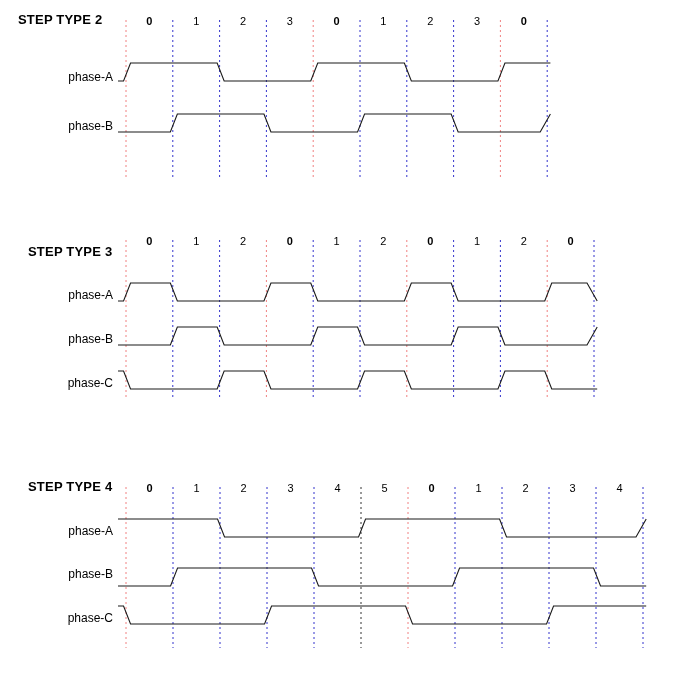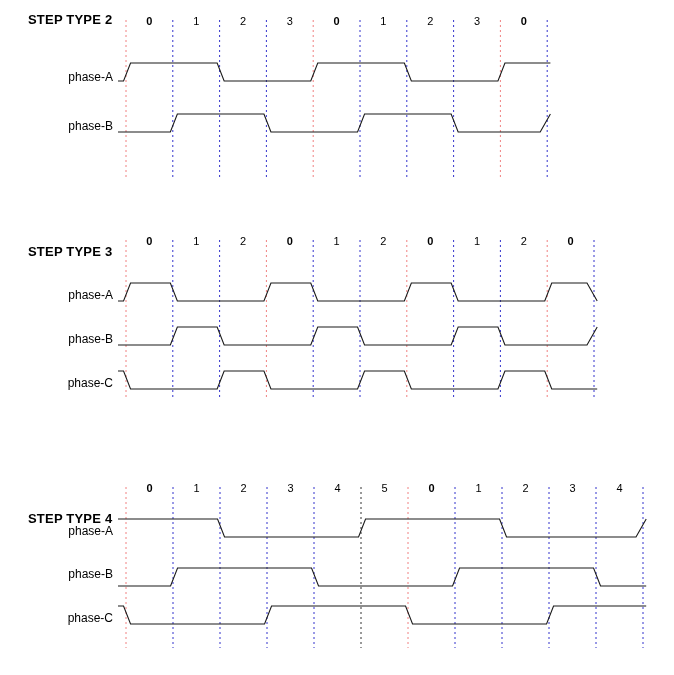--- a/index.html
+++ b/index.html
@@ -24,21 +24,21 @@
   .step-num.zero{font-weight:bold;}
   svg{position:absolute;left:0;top:0;overflow:visible;}
   .wave{fill:none;stroke:#1a1a1a;stroke-width:1.1;
         stroke-linejoin:miter;stroke-linecap:butt;}
 </style>
 </head>
 <body>
 
 <div id="root">
     <div class="diagram">
-      <div class="title" style="left: 28px; top: 12px;">STEP TYPE 2</div>
+      <div class="title" style="left: 18px; top: 12px;">STEP TYPE 2</div>
       <div class="step-num zero" style="left: 129.4px; width: 40px; top: 15px;">0</div>
       <div class="step-num" style="left: 176.2px; width: 40px; top: 15px;">1</div>
       <div class="step-num" style="left: 223px; width: 40px; top: 15px;">2</div>
       <div class="step-num" style="left: 269.8px; width: 40px; top: 15px;">3</div>
       <div class="step-num zero" style="left: 316.6px; width: 40px; top: 15px;">0</div>
       <div class="step-num" style="left: 363.4px; width: 40px; top: 15px;">1</div>
       <div class="step-num" style="left: 410.2px; width: 40px; top: 15px;">2</div>
       <div class="step-num" style="left: 457px; width: 40px; top: 15px;">3</div>
       <div class="step-num zero" style="left: 503.8px; width: 40px; top: 15px;">0</div>
       <div class="phase-label" style="left: -7px; width: 120px; top: 70px;">phase-A</div>
@@ -88,21 +88,21 @@
           <line x1="500.4" x2="500.4" y1="240" y2="400" stroke="#3333cc" stroke-width="1" stroke-dasharray="2,3"></line>
           <line x1="547.2" x2="547.2" y1="240" y2="400" stroke="#f08080" stroke-width="1" stroke-dasharray="2,3"></line>
           <line x1="594" x2="594" y1="240" y2="400" stroke="#3333cc" stroke-width="1" stroke-dasharray="2,3"></line>
         </g>
         <polyline class="wave" points="118.00,301.00 123.55,301.00 130.55,283.00 170.35,283.00 177.35,301.00 219.60,301.00 263.95,301.00 270.95,283.00 310.75,283.00 317.75,301.00 360.00,301.00 404.35,301.00 411.35,283.00 451.15,283.00 458.15,301.00 500.40,301.00 544.75,301.00 551.75,283.00 587.00,283.00 597.20,301.00"></polyline>
         <polyline class="wave" points="118.00,345.00 126.00,345.00 170.35,345.00 177.35,327.00 217.15,327.00 224.15,345.00 266.40,345.00 310.75,345.00 317.75,327.00 357.55,327.00 364.55,345.00 406.80,345.00 451.15,345.00 458.15,327.00 497.95,327.00 504.95,345.00 547.20,345.00 587.00,345.00 597.20,327.00"></polyline>
         <polyline class="wave" points="118.00,371.00 123.55,371.00 130.55,389.00 172.80,389.00 217.15,389.00 224.15,371.00 263.95,371.00 270.95,389.00 313.20,389.00 357.55,389.00 364.55,371.00 404.35,371.00 411.35,389.00 453.60,389.00 497.95,389.00 504.95,371.00 544.75,371.00 551.75,389.00 597.20,389.00"></polyline>
       </svg>
     </div>
     <div class="diagram">
-      <div class="title" style="left: 28px; top: 479px; margin-top: 32px;">STEP TYPE 4</div>
+      <div class="title" style="left: 28px; top: 479px;">STEP TYPE 4</div>
       <div class="step-num zero" style="left: 129.5px; width: 40px; top: 482px;">0</div>
       <div class="step-num" style="left: 176.5px; width: 40px; top: 482px;">1</div>
       <div class="step-num" style="left: 223.5px; width: 40px; top: 482px;">2</div>
       <div class="step-num" style="left: 270.5px; width: 40px; top: 482px;">3</div>
       <div class="step-num" style="left: 317.5px; width: 40px; top: 482px;">4</div>
       <div class="step-num" style="left: 364.5px; width: 40px; top: 482px;">5</div>
       <div class="step-num zero" style="left: 411.5px; width: 40px; top: 482px;">0</div>
       <div class="step-num" style="left: 458.5px; width: 40px; top: 482px;">1</div>
       <div class="step-num" style="left: 505.5px; width: 40px; top: 482px;">2</div>
       <div class="step-num" style="left: 552.5px; width: 40px; top: 482px;">3</div>

